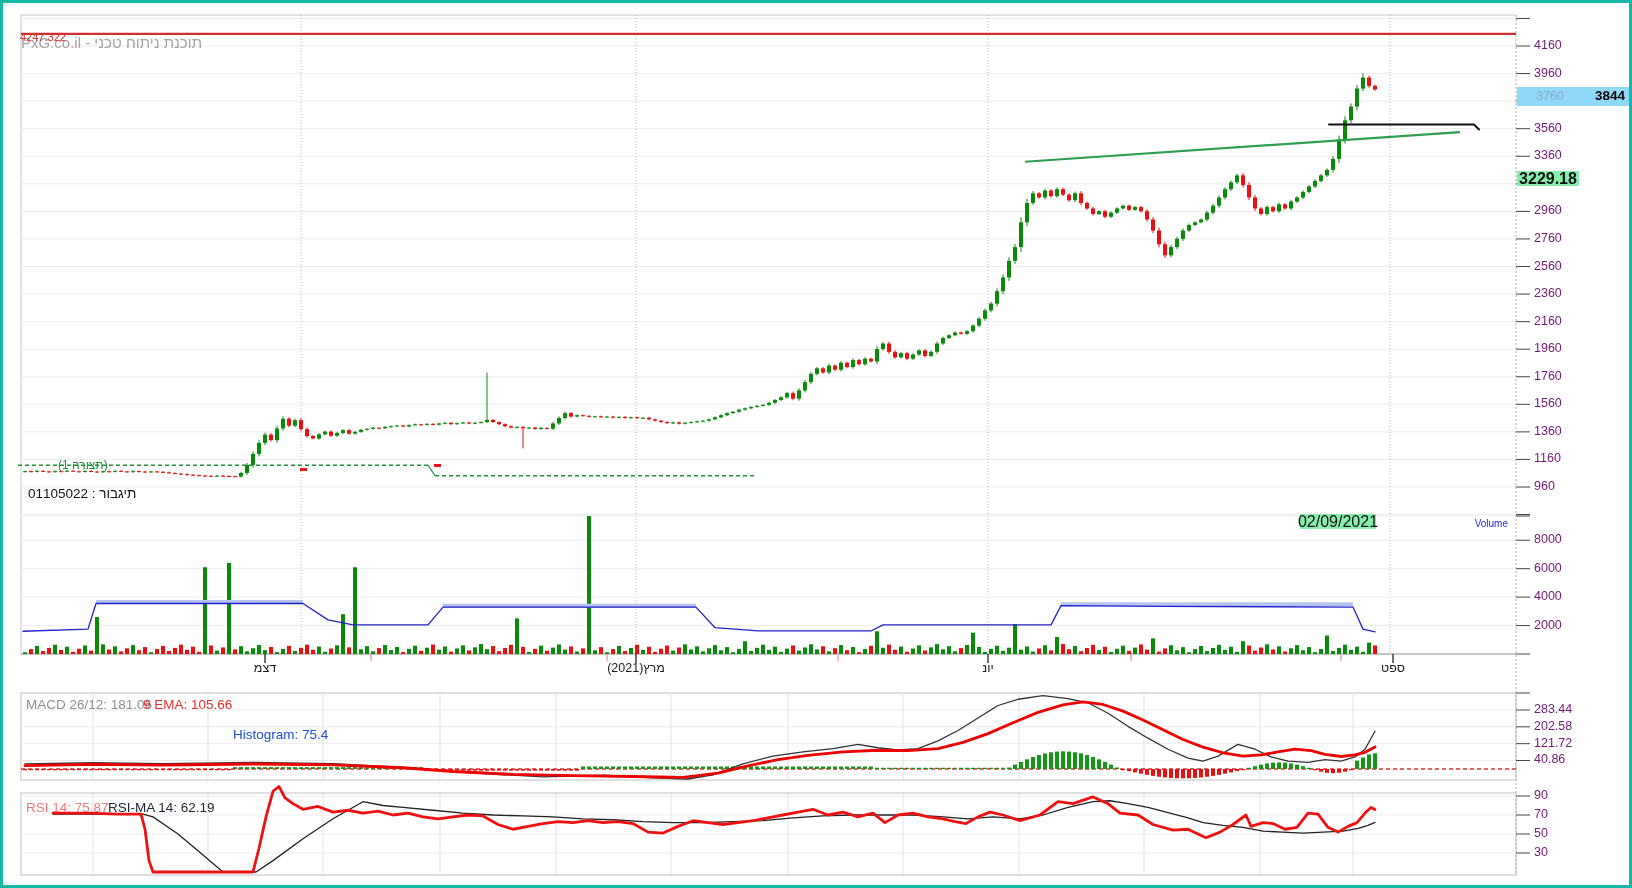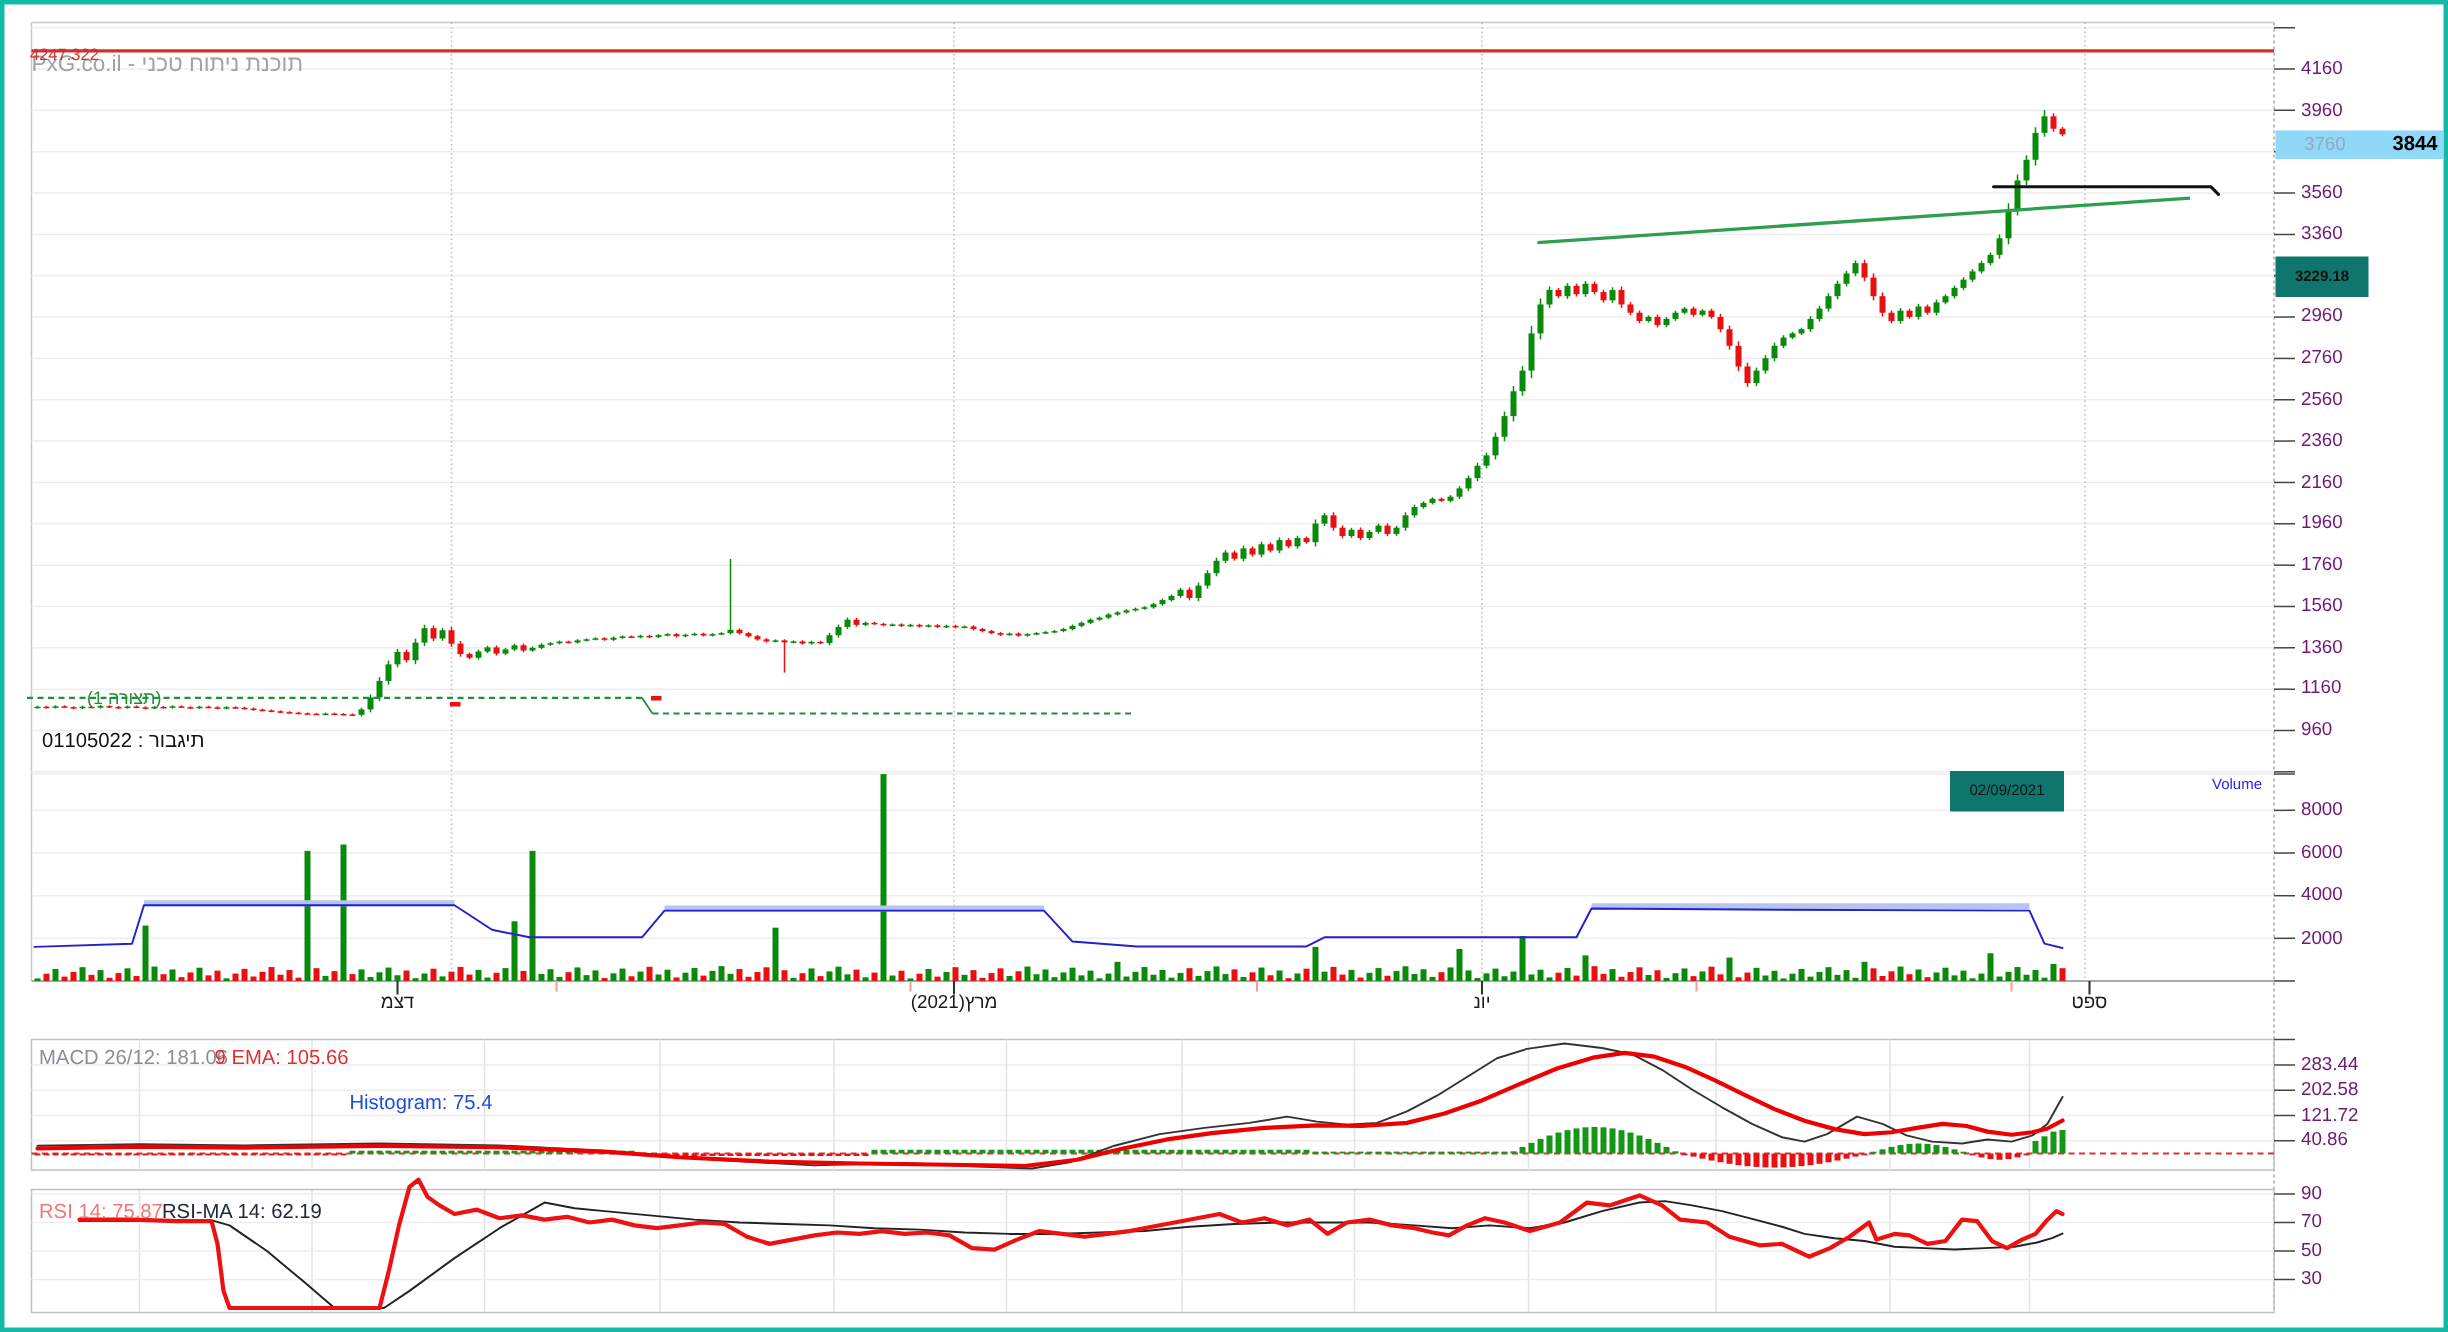--- a/index.html
+++ b/index.html
@@ -7,22 +7,22 @@
          border:3px solid #14b8a6;background:#fff;overflow:hidden;
          font-family:"Liberation Sans",sans-serif;}
   .abs{position:absolute;white-space:nowrap;}
   .watermark{color:#a3a3a3;font-size:15px;}
   .redlbl{color:#d03030;font-size:11px;}
   .tick{font-size:12.5px;color:#701a75;}
   .mtick{font-size:12.5px;color:#1a1a1a;transform:translateX(-50%);}
   .badge-cyan{background:#8fd8f8;height:19px;display:flex;align-items:center;}
   .badge-cyan .ghost{color:#90a8c0;font-size:12.5px;position:absolute;left:19px;top:2px;}
   .badge-cyan .cur{color:#000;font-size:13.5px;font-weight:bold;position:absolute;left:78px;top:1px;}
-  .badge-orange{background:#0f766e;color:#111;font-size:10px;font-weight:bold;
-                height:27px;display:flex;align-items:center;justify-content:center;}
+  .badge-orange{background:#86efac;color:#111;font-size:16px;font-weight:bold;
+                height:15px;display:flex;align-items:center;justify-content:center;}
   .vol-lbl{color:#2525ee;font-size:10px;}
   .ind-lbl{font-size:13.5px;}
   .green-anno{color:#1f8f3a;font-size:12px;}
   .blk-anno{color:#111;font-size:13.5px;}
   svg{position:absolute;left:0;top:0;}
 </style>
 </head>
 <body>
 
 <div class="stage">

